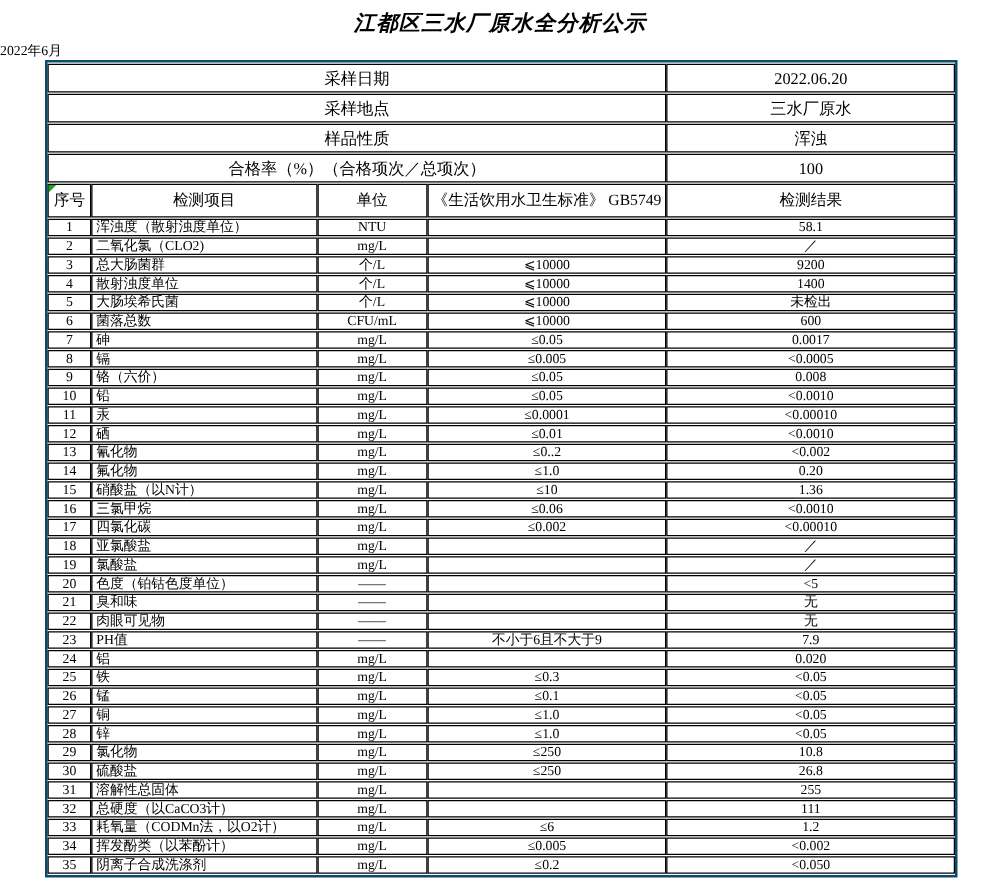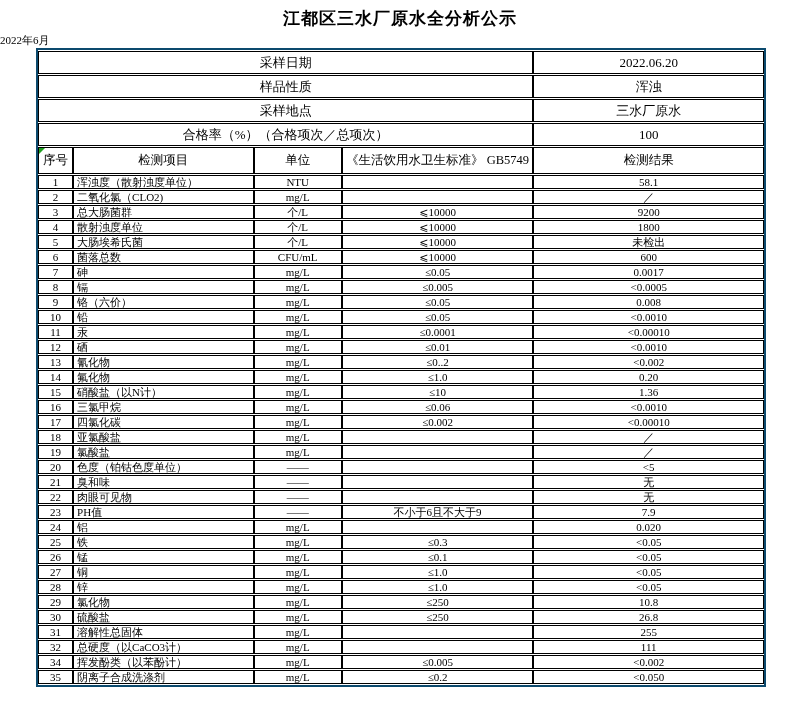--- a/index.html
+++ b/index.html
@@ -11,20 +11,21 @@
     color: #000000;
   }
   .page { position: relative; width: 800px; height: 704px; }
   .title {
     padding-top: 7px;
     text-align: center;
     font-family: "Liberation Sans", "DejaVu Sans", sans-serif;
     font-weight: bold;
     font-size: 17px;
     letter-spacing: 1px;
+    font-style: italic;
   }
   .subtitle {
     text-align: left;
     font-size: 11px;
     margin-top: 3px;
   }
   .table-wrap {
     position: absolute;
     left: 36px; top: 48px;
     width: 726px;
@@ -72,26 +73,26 @@
         <col style="width:88px">
         <col style="width:191px">
         <col style="width:230px">
       </colgroup>
       <tbody>
           <tr>
             <td class="info-lbl" colspan="4">采样日期</td>
             <td class="info-val">2022.06.20</td>
           </tr>
           <tr>
+            <td class="info-lbl" colspan="4">采样地点</td>
+            <td class="info-val">三水厂原水</td>
+          </tr>
+          <tr>
             <td class="info-lbl" colspan="4">样品性质</td>
             <td class="info-val">浑浊</td>
-          </tr>
-          <tr>
-            <td class="info-lbl" colspan="4">采样地点</td>
-            <td class="info-val">三水厂原水</td>
           </tr>
           <tr>
             <td class="info-lbl" colspan="4">合格率（%）（合格项次／总项次）</td>
             <td class="info-val">100</td>
           </tr>
           <tr>
             <td class="hdr first">序号<span class="tri" style="border-top-color: rgb(30, 160, 30);"></span></td>
             <td class="hdr">检测项目</td>
             <td class="hdr">单位</td>
             <td class="hdr">《生活饮用水卫生标准》 GB5749</td>
@@ -116,21 +117,21 @@
             <td class="dat item">总大肠菌群</td>
             <td class="dat">个/L</td>
             <td class="dat">⩽10000</td>
             <td class="dat">9200</td>
           </tr>
           <tr>
             <td class="dat">4</td>
             <td class="dat item">散射浊度单位</td>
             <td class="dat">个/L</td>
             <td class="dat">⩽10000</td>
-            <td class="dat">1800</td>
+            <td class="dat">1400</td>
           </tr>
           <tr>
             <td class="dat">5</td>
             <td class="dat item">大肠埃希氏菌</td>
             <td class="dat">个/L</td>
             <td class="dat">⩽10000</td>
             <td class="dat">未检出</td>
           </tr>
           <tr>
             <td class="dat">6</td>
@@ -313,20 +314,27 @@
             <td class="dat">mg/L</td>
             <td class="dat"></td>
             <td class="dat">255</td>
           </tr>
           <tr>
             <td class="dat">32</td>
             <td class="dat item">总硬度（以CaCO3计）</td>
             <td class="dat">mg/L</td>
             <td class="dat"></td>
             <td class="dat">111</td>
+          </tr>
+          <tr>
+            <td class="dat">33</td>
+            <td class="dat item">耗氧量（CODMn法，以O2计）</td>
+            <td class="dat">mg/L</td>
+            <td class="dat">≤6</td>
+            <td class="dat">1.2</td>
           </tr>
           <tr>
             <td class="dat">34</td>
             <td class="dat item">挥发酚类（以苯酚计）</td>
             <td class="dat">mg/L</td>
             <td class="dat">≤0.005</td>
             <td class="dat">&lt;0.002</td>
           </tr>
           <tr>
             <td class="dat">35</td>

